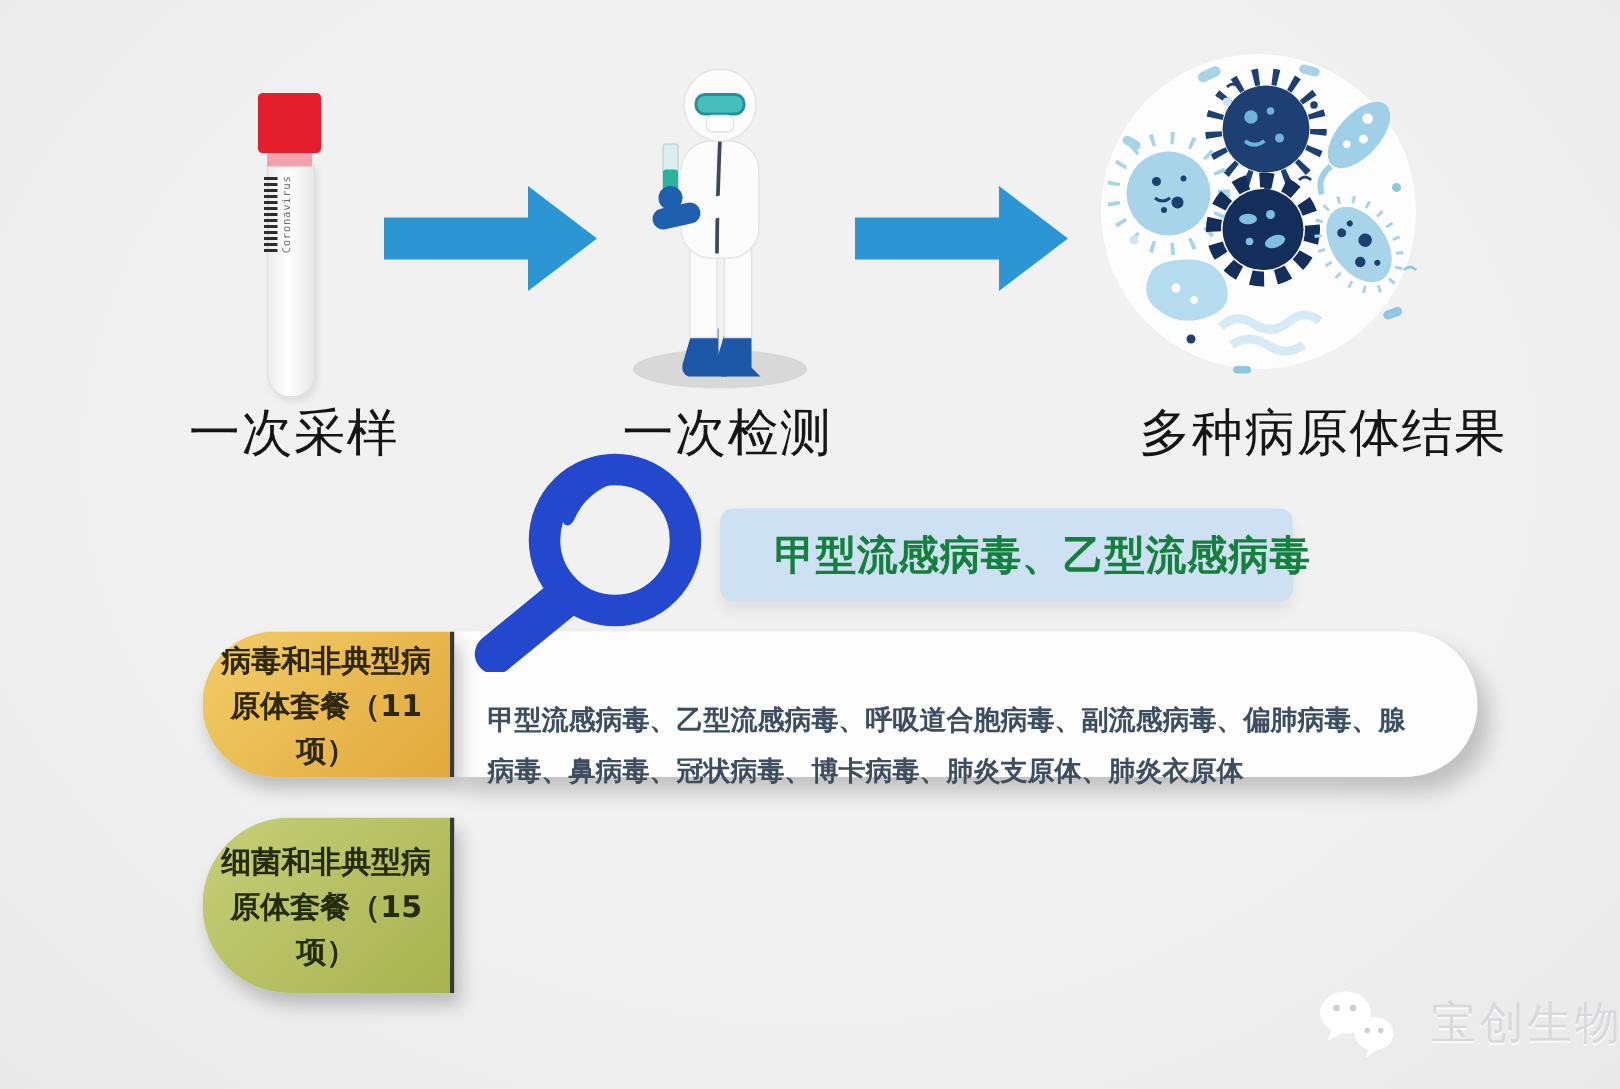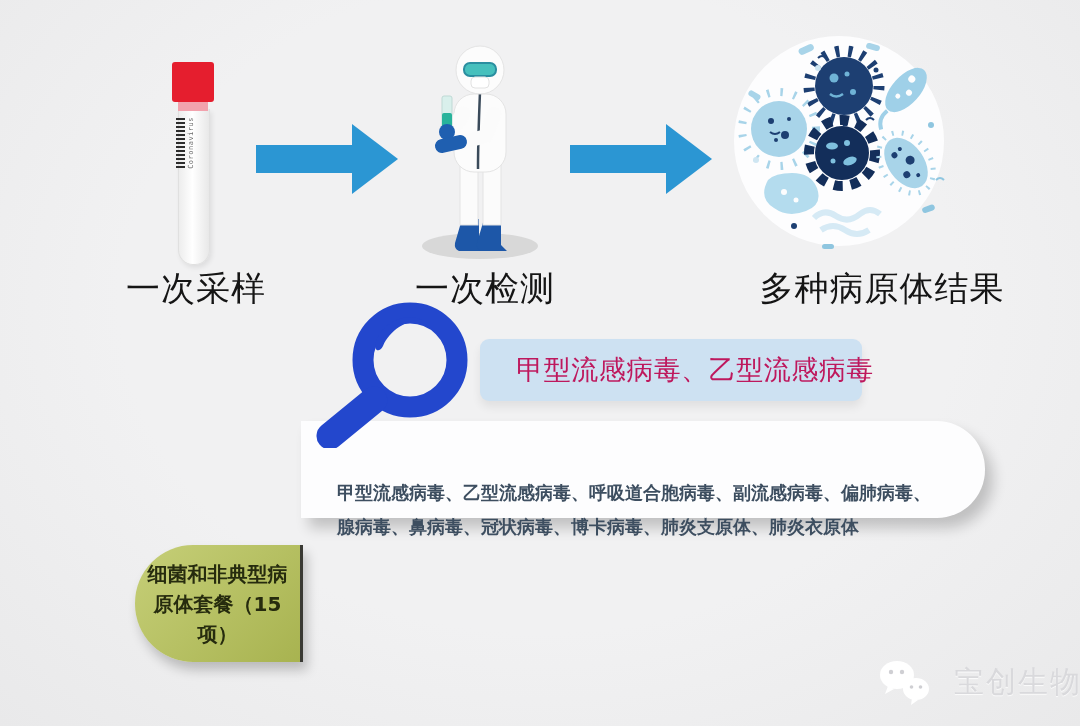--- a/index.html
+++ b/index.html
@@ -38,31 +38,31 @@
 
   
   .scientist{position:absolute;left:402px;top:34px;}
   .pathogens{position:absolute;left:726px;top:30px;}
   .magnifier{position:absolute;left:312px;top:298px;z-index:6;}
 
   
   .highlight-box{position:absolute;left:480px;top:339px;width:382px;height:62px;z-index:4;
     background:var(--highlight-bg,#cde1f2);border-radius:9px;display:flex;align-items:center;justify-content:center;
     box-shadow:0 6px 10px rgba(0,0,0,.07);}
-  .highlight-box span{font-size:27px;font-weight:normal;color:#be185d;letter-spacing:.5px;white-space:nowrap;margin-left:48px;}
+  .highlight-box span{font-size:27px;font-weight:bold;color:#15803d;letter-spacing:.5px;white-space:nowrap;margin-left:48px;}
 
   
   .panel{position:absolute;left:135px;width:850px;}
   .panel.p1{top:421px;height:97px;}
   .panel.p2{top:545px;height:117px;}
   .panel-body{position:absolute;left:166px;top:0;right:0;bottom:0;background:#fdfdfe;
     box-shadow:8px 10px 14px rgba(0,0,0,.20);}
   .p1 .panel-body{border-radius:0 48px 48px 0;}
   .p2 .panel-body{border-radius:0 58px 58px 0;}
-  .panel-body p{margin:16px;padding:24px 34px 8px 20px;height:100%;display:flex;align-items:center;
+  .panel-body p{margin:4px;padding:24px 34px 8px 20px;height:100%;display:flex;align-items:center;
     font-size:18px;font-weight:600;color:var(--list-text,#3d4e60);line-height:34px;letter-spacing:0;}
   .panel-tag{position:absolute;left:0;top:0;bottom:0;width:165px;border-right:3px solid #3a3a34;
     display:flex;align-items:center;justify-content:center;text-align:center;
     box-shadow:4px 8px 12px rgba(0,0,0,.22);}
   .p1 .panel-tag{border-radius:48px 0 0 48px;background:linear-gradient(135deg,var(--tag1-top,#f2cd68),var(--tag1-bottom,#e1a83c));}
   .p2 .panel-tag{border-radius:58px 0 0 58px;background:linear-gradient(135deg,var(--tag2-top,#c6cf78),var(--tag2-bottom,#a8b350));align-items:center;}
   .panel-tag span{display:block;width:146px;font-size:20px;font-weight:bold;color:#2e2708;line-height:30px;}
   .p2 .panel-tag span{color:#262b0e;}
 
   
@@ -190,20 +190,23 @@
   </svg>
 
   <div class="highlight-box">
     <span>甲型流感病毒、乙型流感病毒</span>
   </div>
 
   <div class="panel p1">
     <div class="panel-body">
       <p>甲型流感病毒、乙型流感病毒、呼吸道合胞病毒、副流感病毒、偏肺病毒、腺病毒、鼻病毒、冠状病毒、博卡病毒、肺炎支原体、肺炎衣原体</p>
     </div>
+    <div class="panel-tag">
+      <span>病毒和非典型病原体套餐（11项）</span>
+    </div>
   </div>
 
   <div class="panel p2">
     <div class="panel-tag">
       <span>细菌和非典型病原体套餐（15项）</span>
     </div>
   </div>
 
   <div class="watermark">
     <svg width="54" height="48" viewBox="0 0 54 48">

